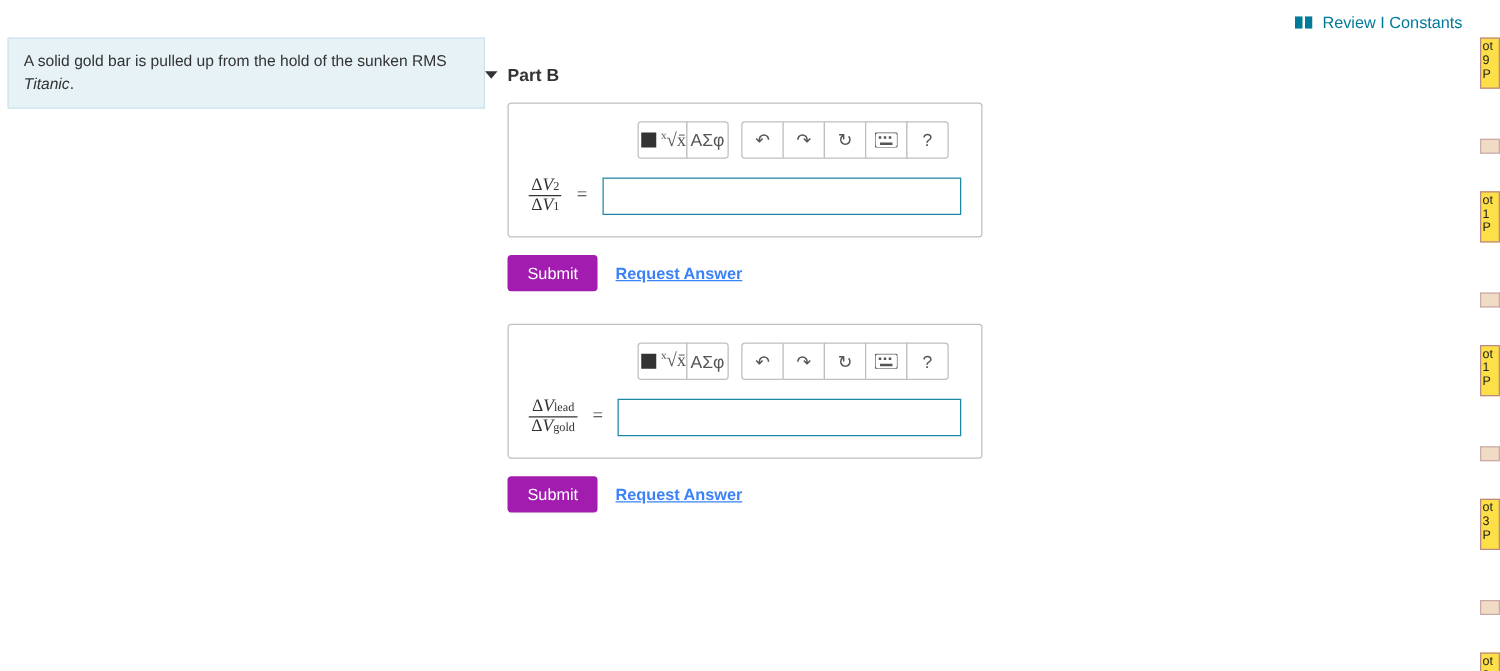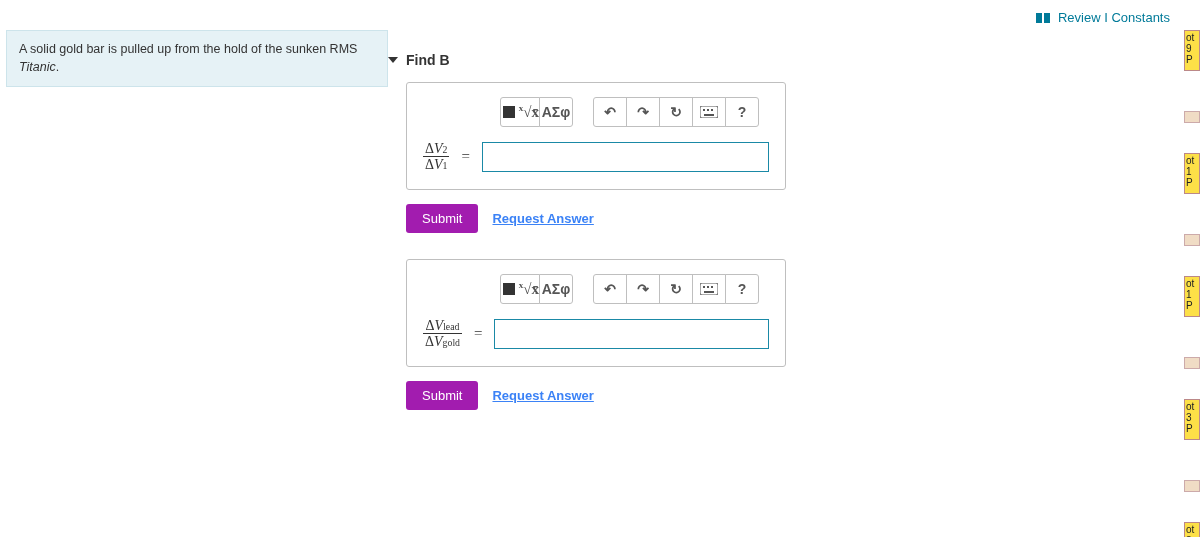--- a/index.html
+++ b/index.html
@@ -79,23 +79,22 @@
     border: 1px solid #bfbfbf;
     border-radius: 3px;
     padding: 14px 16px 16px 16px;
     width: 380px;
     margin-bottom: 14px;
   }
   .toolbar {
     display: flex;
     align-items: center;
     justify-content: flex-end;
-    gap: 11px;
+    gap: 1px;
     margin-bottom: 14px;
-    font-weight: bold;
   }
   .tb-btn {
     height: 30px;
     min-width: 34px;
     border: 1px solid #bfbfbf;
     background: #fff;
     display: inline-flex;
     align-items: center;
     justify-content: center;
     font-size: 14px;
@@ -207,21 +206,21 @@
 
 <div class="problem-box">
   <span>A solid gold bar is pulled up from the hold of the sunken RMS </span><i>Titanic</i><span>.</span>
 </div>
 
 <div class="main-col">
 
   <div class="part">
     <div class="part-header">
       <span class="caret"></span>
-      <span>Find B</span>
+      <span>Part B</span>
     </div>
 
     <div class="answer-box">
       <div class="toolbar">
         <span class="tb-group">
           <span class="tb-btn first">
               <span class="cursor-square"></span>
               <span class="sqrt-icon">&nbsp;<sup style="font-size:9px">x</sup>√x̄</span>
             </span>
           <span class="tb-btn last">ΑΣφ</span>

